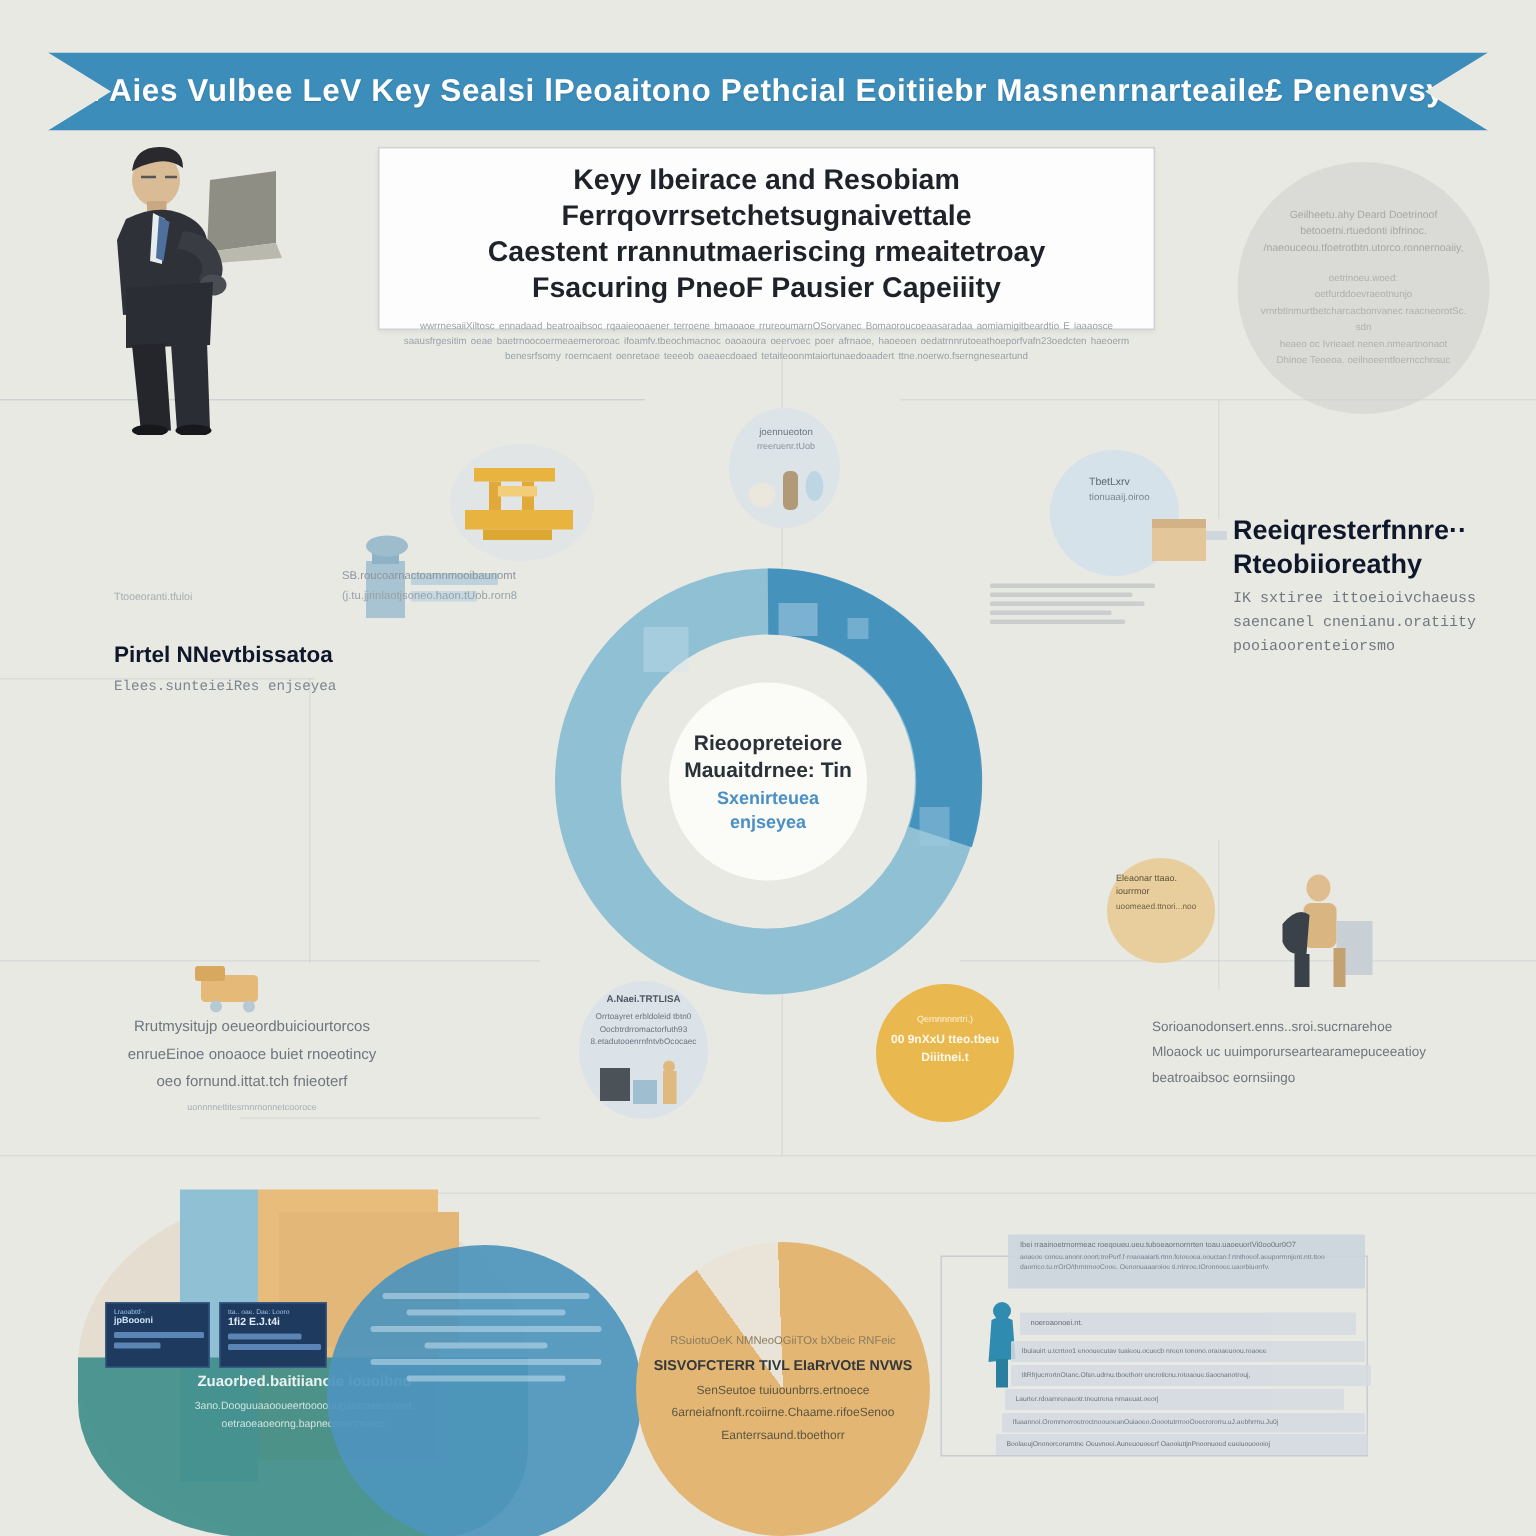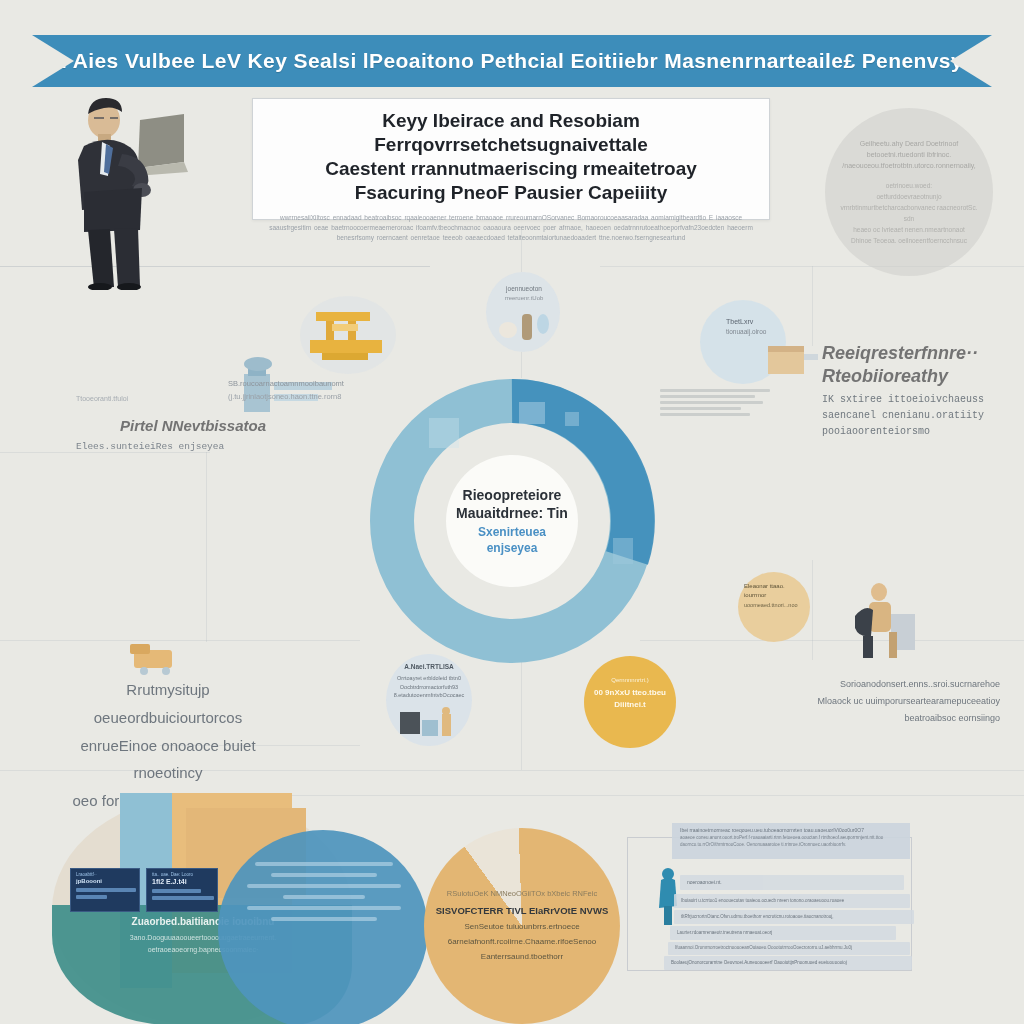--- a/index.html
+++ b/index.html
@@ -69,21 +69,21 @@
   .donut-center{
     left:446px;top:455px;width:132px;height:132px;border-radius:50%;
     background:#fbfbf8;
     display:flex;flex-direction:column;align-items:center;justify-content:center;
     text-align:center;
   }
   .donut-center .l1{font-size:14px;font-weight:700;color:#2b3138;line-height:1.3;}
   .donut-center .l2{font-size:12px;font-weight:700;color:#4a90c4;line-height:1.35;margin-top:1px;}
 
   
-  .side-h{font-size:18px;font-weight:700;color:#737373;line-height:1.28;font-style:italic;}
+  .side-h{font-size:18px;font-weight:700;color:#0f172a;line-height:1.28;}
   .side-h.sm{font-size:15px;}
   .side-p{font-size:9.5px;color:#7d858d;line-height:1.6;margin-top:4px;font-family:Liberation Mono, monospace;}
   .side-tiny{font-size:7px;color:#a6acb2;line-height:1.6;margin-top:3px;}
 
   
   .bl-circle{
     left:52px;top:795px;width:300px;height:230px;border-radius:50%;
     background:#e4ddd0;
   }
   .bl-band-a{left:120px;top:793px;width:52px;height:195px;background:#8fc0d4;}
@@ -236,21 +236,21 @@
     <svg width="110" height="62" viewBox="0 0 110 62">
       <rect x="10" y="22" width="26" height="38" fill="#a8c4d2"></rect>
       <rect x="14" y="14" width="18" height="10" fill="#8fb3c6"></rect>
       <rect x="40" y="30" width="58" height="8" fill="#bcd2dd"></rect>
       <rect x="40" y="42" width="44" height="7" fill="#c6d9e2"></rect>
       <ellipse cx="24" cy="12" rx="14" ry="7" fill="#9dbccc"></ellipse>
     </svg>
   </div>
   <div class="abs" style="left:228px;top:378px;width:172px;">
     <div style="font-size:7.5px;color:#8d949b;line-height:1.7;">SB.roucoarnactoamnmooibaunomt</div>
-    <div style="font-size:7.5px;color:#9aa1a8;line-height:1.7;">(j.tu.jjrinlaotjsoneo.haon.ttne.rorn8</div>
+    <div style="font-size:7.5px;color:#9aa1a8;line-height:1.7;">(j.tu.jjrinlaotjsoneo.haon.tUob.rorn8</div>
   </div>
 
   <div class="abs" style="left:486px;top:272px;width:74px;height:80px;border-radius:50%;background:rgba(215,225,233,.7);"></div>
   <div class="abs" style="left:494px;top:284px;width:60px;text-align:center;">
     <div style="font-size:6.5px;color:#6f777f;line-height:1.6;">joennueoton</div>
     <div style="font-size:6px;color:#8b9299;line-height:1.6;">rreeruenr.tUob</div>
   </div>
   <div class="abs" style="left:498px;top:308px;">
     <svg width="54" height="32" viewBox="0 0 54 32">
       <ellipse cx="10" cy="22" rx="9" ry="8" fill="#ece7dd"></ellipse>
@@ -299,26 +299,26 @@
       <span>Mauaitdrnee: Tin</span>
     </div>
     <div class="l2">
       <span>Sxenirteuea</span><br>
       <span>enjseyea</span>
     </div>
   </div>
 
   <div class="abs" style="left:76px;top:390px;width:190px;">
     <div class="side-tiny">Ttooeoranti.tfuloi</div>
-    <div class="side-h sm" style="margin-top:12px;text-align:right;">Pirtel  NNevtbissatoa</div>
+    <div class="side-h sm" style="margin-top:23px;">Pirtel  NNevtbissatoa</div>
     <div class="side-p">Elees.sunteieiRes enjseyea</div>
   </div>
 
   <div class="abs" style="left:62px;top:676px;width:212px;text-align:center;">
-    <div style="font-size:15px;color:#6e767e;line-height:1.85;">
+    <div style="font-size:10px;color:#6e767e;line-height:1.85;">
       <span>Rrutmysitujp oeueordbuiciourtorcos</span><br>
       <span>enrueEinoe onoaoce buiet rnoeotincy</span><br>
       <span>oeo fornund.ittat.tch fnieoterf</span>
     </div>
     <div style="font-size:6px;color:#a8aeb4;margin-top:4px;">uonnnnettitesrnnrnonnetcooroce</div>
   </div>
   <div class="abs" style="left:128px;top:638px;">
     <svg width="62" height="38" viewBox="0 0 62 38">
       <rect x="6" y="12" width="38" height="18" rx="3" fill="#e5b977"></rect>
       <rect x="2" y="6" width="20" height="10" rx="2" fill="#d9a85f"></rect>
@@ -348,21 +348,21 @@
     <svg width="78" height="80" viewBox="0 0 78 80">
       <ellipse cx="34" cy="12" rx="8" ry="9" fill="#e0bd8e"></ellipse>
       <rect x="24" y="22" width="22" height="30" rx="5" fill="#d9b582"></rect>
       <path d="M10 36 q10 -12 18 -6 l-2 26 q-12 2 -16 -8 z" fill="#3b4149"></path>
       <rect x="46" y="34" width="24" height="36" fill="#c8cfd5"></rect>
       <rect x="44" y="52" width="8" height="26" fill="#c3a171"></rect>
       <rect x="18" y="56" width="10" height="22" fill="#3b4149"></rect>
     </svg>
   </div>
 
-  <div class="abs" style="left:768px;top:676px;width:232px;text-align:right;">
+  <div class="abs" style="left:768px;top:676px;width:232px;text-align:left;">
     <div style="font-size:9px;color:#6e767e;line-height:1.9;">
       <span>Sorioanodonsert.enns..sroi.sucrnarehoe</span><br>
       <span>Mloaock uc uuimporurseartearamepuceeatioy</span><br>
       <span>beatroaibsoc  eornsiingo</span>
     </div>
   </div>
 
   <div class="abs" style="left:386px;top:654px;width:86px;height:92px;border-radius:50%;background:rgba(216,226,234,.85);"></div>
   <div class="abs" style="left:390px;top:662px;width:78px;text-align:center;">
     <div style="font-size:6.5px;font-weight:700;color:#4e5862;line-height:1.5;">A.Naei.TRTLISA</div>

